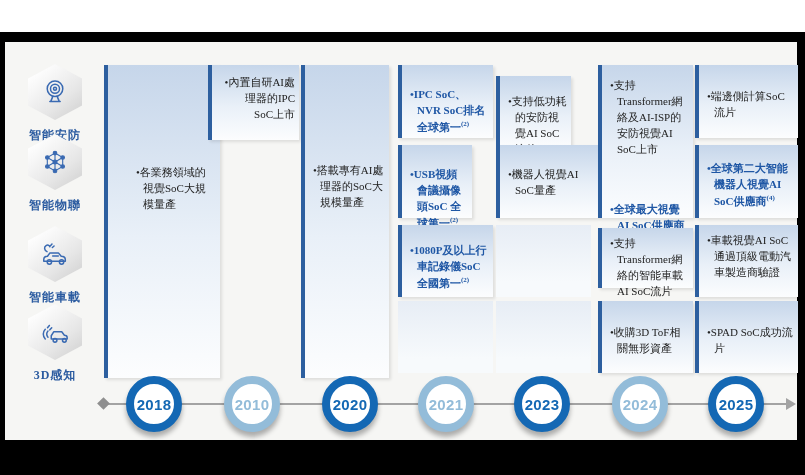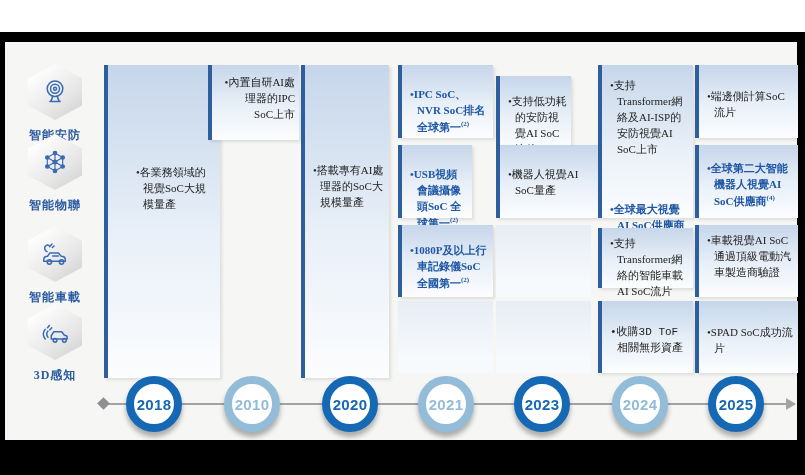--- a/index.html
+++ b/index.html
@@ -142,21 +142,21 @@
       <div class="box faint" style="left: 496px; top: 225px; width: 95px; height: 72px;"></div>
       <div class="box faint" style="left: 496px; top: 301px; width: 95px; height: 72px;"></div>
       <div class="box" style="left: 598px; top: 65px; width: 95px; height: 153px;">
         <p class="item" style="margin-top: 5px;">•支持Transformer網絡及AI-ISP的安防視覺AI SoC上市</p>
         <p class="item blue" style="margin-top: 44px;">•全球最大視覺AI SoC供應商<sup>(3)</sup></p>
       </div>
       <div class="box" style="left: 598px; top: 228px; width: 95px; height: 60px;">
         <p class="item" style="margin-top: 0px;">•支持Transformer網絡的智能車載AI SoC流片</p>
       </div>
       <div class="box" style="left: 598px; top: 301px; width: 95px; height: 72px;">
-        <p class="item" style="margin-top: 16px; font-family: Liberation Mono, monospace;">•收購3D ToF相關無形資產</p>
+        <p class="item" style="margin-top: 16px;">•收購3D ToF相關無形資產</p>
       </div>
       <div class="box" style="left: 695px; top: 65px; width: 103px; height: 73px;">
         <p class="item" style="margin-top: 16px;">•端邊側計算SoC流片</p>
       </div>
       <div class="box" style="left: 695px; top: 145px; width: 103px; height: 73px;">
         <p class="item blue" style="margin-top: 8px;">•全球第二大智能機器人視覺AI SoC供應商<sup>(4)</sup></p>
       </div>
       <div class="box" style="left: 695px; top: 225px; width: 103px; height: 72px;">
         <p class="item" style="">•車載視覺AI SoC通過頂級電動汽車製造商驗證</p>
       </div>

